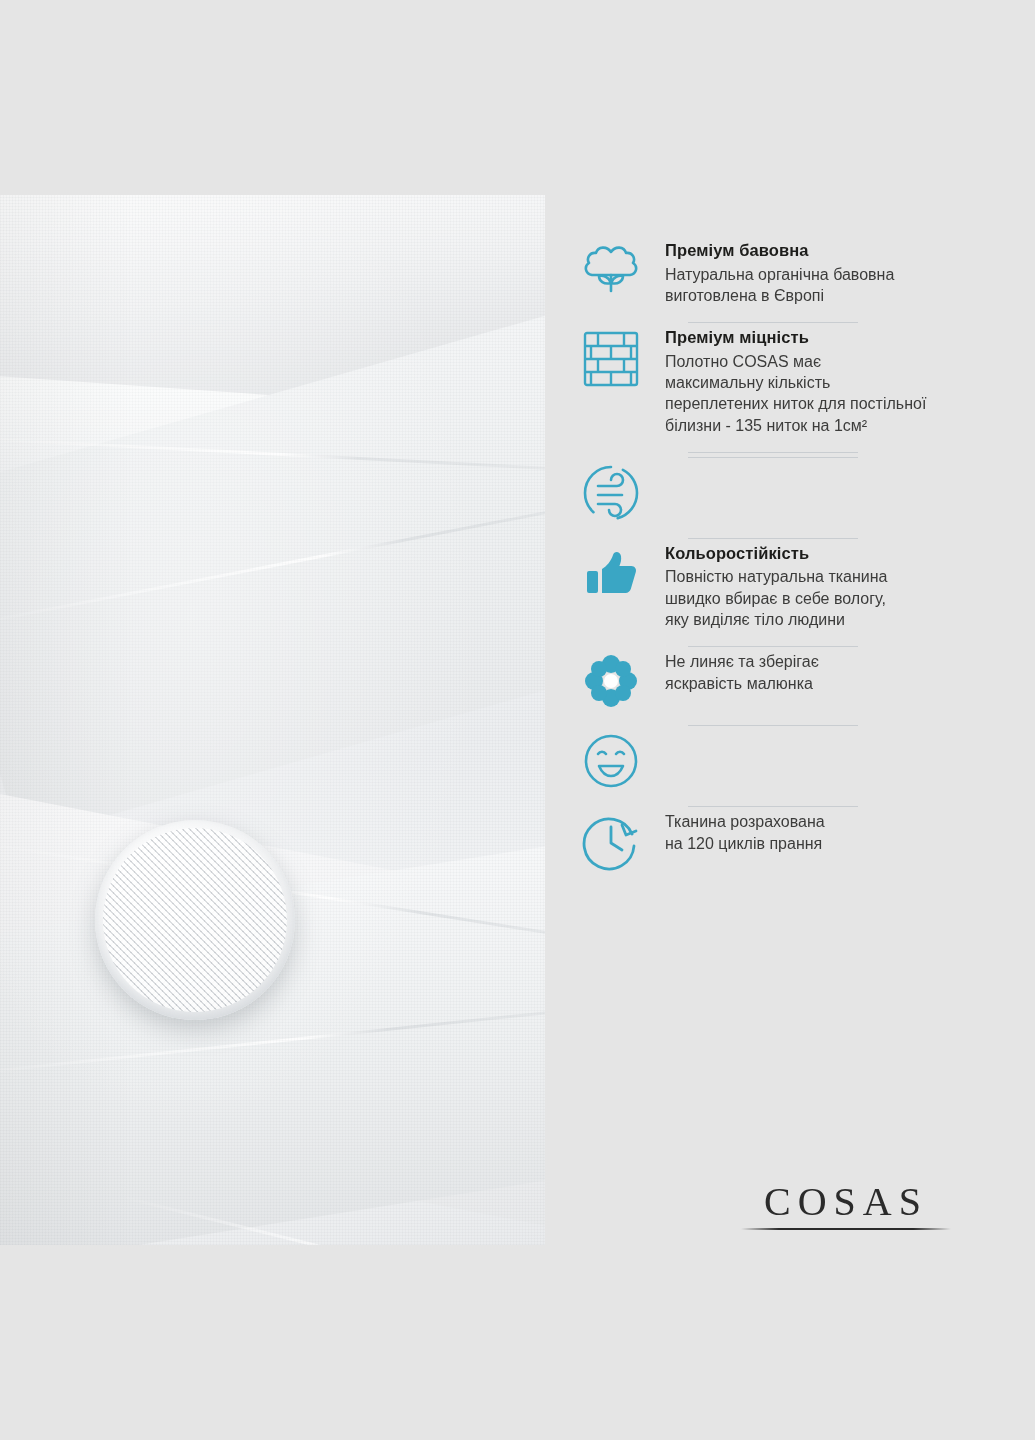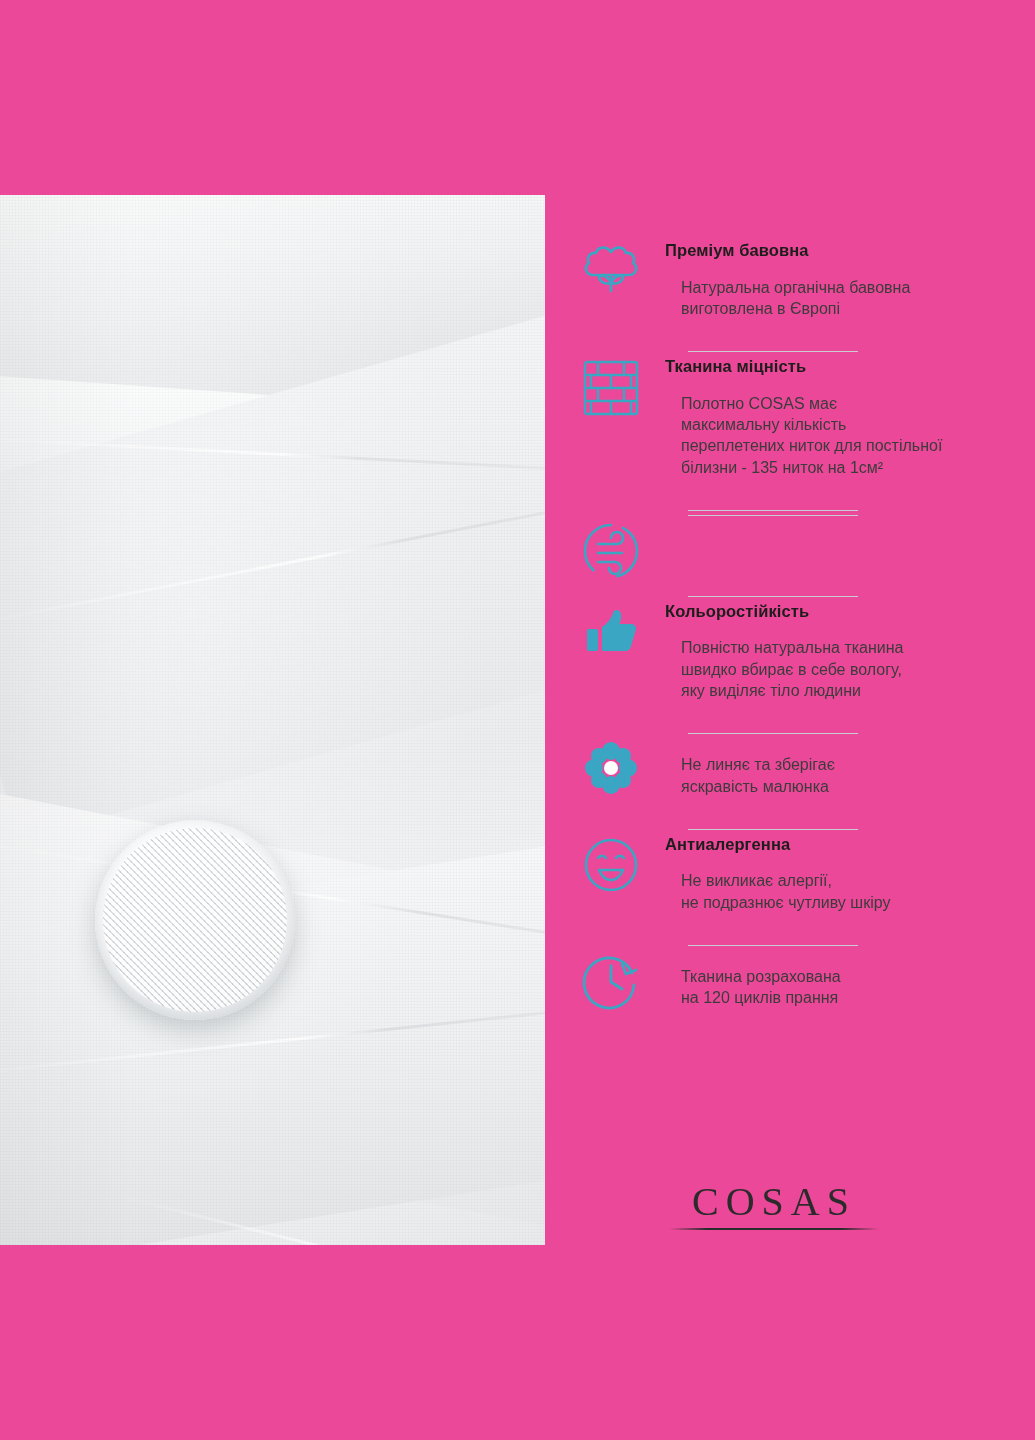--- a/index.html
+++ b/index.html
@@ -11,21 +11,21 @@
     width: 1035px;
     height: 1440px;
     font-family: "Liberation Sans", sans-serif;
     overflow: hidden;
   }
 
   .page {
     position: relative;
     width: 1035px;
     height: 1440px;
-    background: #ec4899;
+    background: #e5e5e5;
   }
 
   
   .photo {
     position: absolute;
     left: 0;
     top: 195px;
     width: 545px;
     height: 1050px;
     overflow: hidden;
@@ -150,28 +150,28 @@
     font-weight: bold;
     color: #1d1d1b;
     letter-spacing: .1px;
     margin: 0 0 3px 0;
     line-height: 1.25;
   }
   .f-desc {
     font-size: 16px;
     color: #3c3c3b;
     line-height: 1.33;
-    margin: 16px;
+    margin: 0;
     white-space: pre-line;
   }
 
   
   .brand {
     position: absolute;
-    left: 644px;
+    left: 716px;
     top: 1178px;
     width: 260px;
     text-align: center;
   }
   .brand-name {
     font-family: "Liberation Serif", serif;
     font-size: 40px;
     letter-spacing: 7px;
     color: #2b2b2b;
     font-weight: 400;
@@ -226,21 +226,21 @@
 
     <div class="feature">
       <div class="icon-cell">
         <svg width="60" height="60" viewBox="0 0 60 60" fill="none" stroke="#3aa6c4" stroke-width="2.4">
           <rect x="4" y="4" width="52" height="52" rx="2"></rect>
           <path d="M4 17h52M4 30h52M4 43h52"></path>
           <path d="M17 4v13M43 4v13M10 17v13M30 17v13M50 17v13M17 30v13M43 30v13M10 43v13M30 43v13M50 43v13"></path>
         </svg>
       </div>
       <div class="f-text">
-        <p class="f-title">Тканина міцність</p>
+        <p class="f-title">Преміум міцність</p>
         <p class="f-desc">Полотно COSAS має
 максимальну кількість
 переплетених ниток для постільної
 білизни - 135 ниток на 1см²</p>
       </div>
     </div>
     <div class="divider"></div>
 
     <div class="divider"></div>
 
@@ -294,25 +294,20 @@
     <div class="divider"></div>
 
     <div class="feature">
       <div class="icon-cell">
         <svg width="58" height="58" viewBox="0 0 58 58" fill="none" stroke="#3aa6c4" stroke-width="2.6">
           <circle cx="29" cy="29" r="25"></circle>
           <path d="M16 22c2-3 6-3 8 0M34 22c2-3 6-3 8 0" stroke-linecap="round"></path>
           <path d="M17 34c3 7 8 10 12 10s9-3 12-10z" stroke-linejoin="round"></path>
         </svg>
       </div>
-      <div class="f-text">
-        <p class="f-title">Антиалергенна</p>
-        <p class="f-desc">Не викликає алергії,
-не подразнює чутливу шкіру</p>
-      </div>
     </div>
     <div class="divider"></div>
 
     <div class="feature">
       <div class="icon-cell">
         <svg width="58" height="58" viewBox="0 0 58 58" fill="none" stroke="#3aa6c4" stroke-width="2.8">
           <path d="M50 21a25 25 0 1 0 2 12" stroke-linecap="round"></path>
           <path d="M40 12l4 10 10-4" stroke-linecap="round" stroke-linejoin="round"></path>
           <path d="M29 14v16l11 7" stroke-linecap="round" stroke-linejoin="round"></path>
         </svg>

